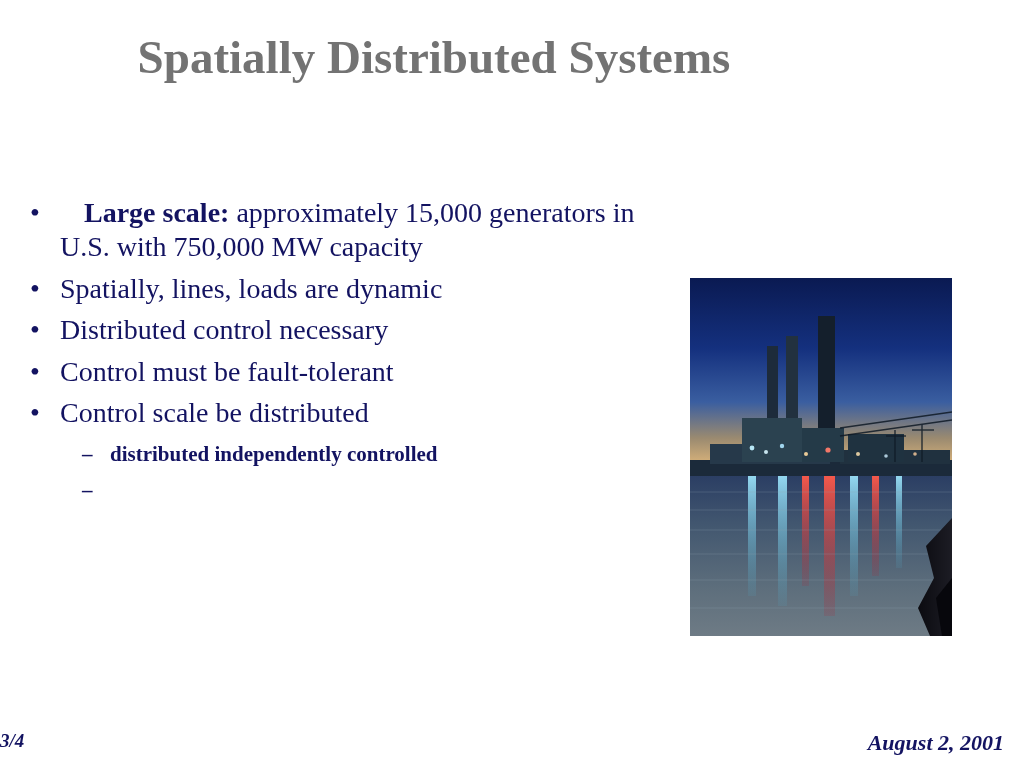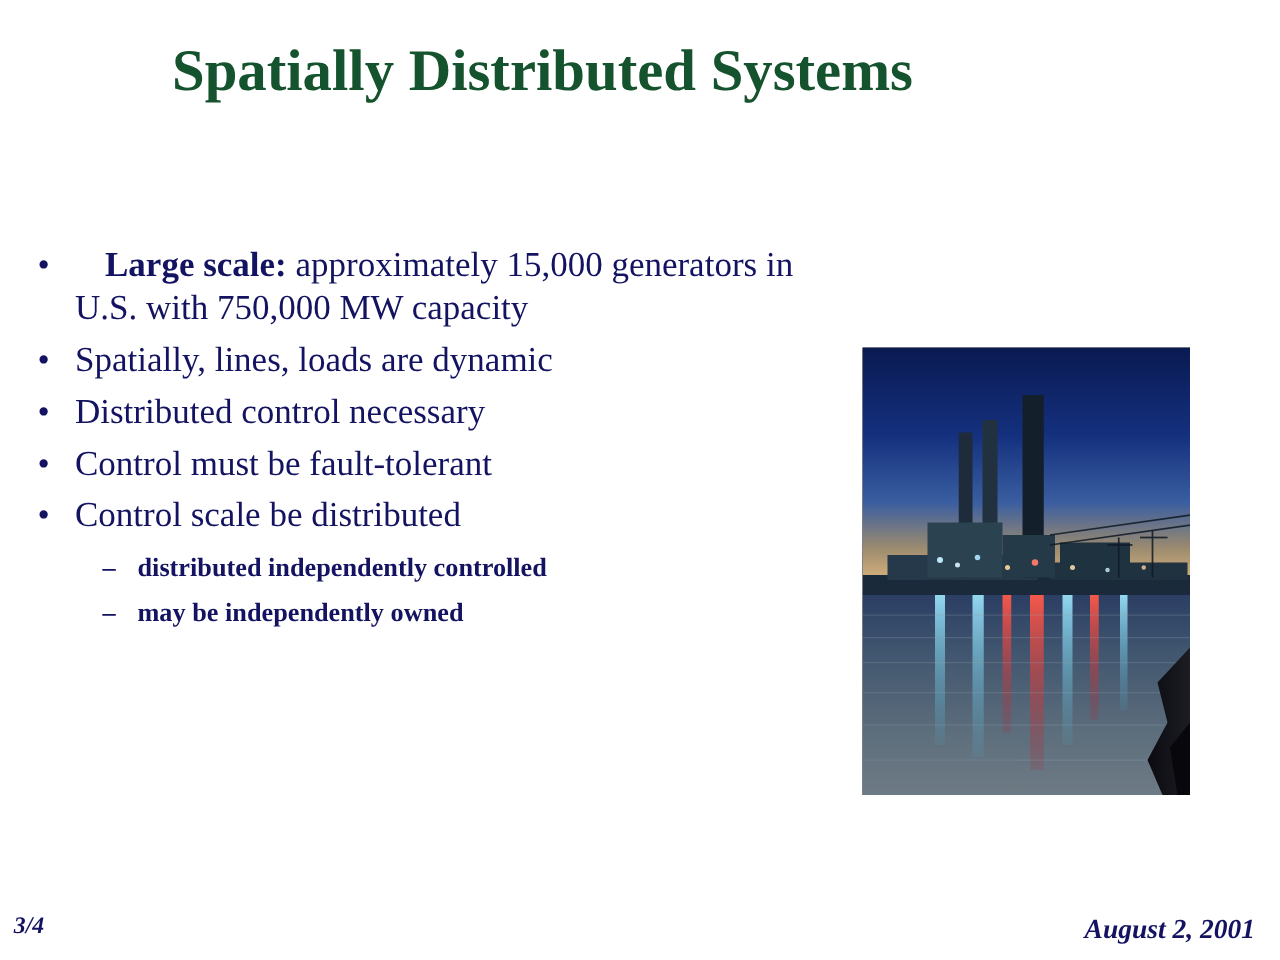--- a/index.html
+++ b/index.html
@@ -20,21 +20,21 @@
     height: 768px;
   }
   .slide-title {
     position: absolute;
     top: 30px;
     left: 0;
     width: 868px;
     text-align: center;
     font-size: 47px;
     font-weight: bold;
-    color: #14532d;
+    color: #737373;
     letter-spacing: 0px;
   }
   .subtitle {
     position: absolute;
     top: 124px;
     left: 48px;
     font-size: 33px;
     font-weight: bold;
     color: #131361;
     text-decoration: underline;
@@ -92,21 +92,21 @@
     left: 690px;
     top: 278px;
     width: 262px;
     height: 358px;
     overflow: hidden;
     background: #000010;
   }
   .photo svg { display: block; }
   .page-num {
     position: absolute;
-    left: 11px;
+    left: 0;
     bottom: 16px;
     font-size: 19px;
     font-style: italic;
     font-weight: bold;
     color: #131361;
   }
   .date {
     position: absolute;
     right: 20px;
     bottom: 12px;
@@ -151,21 +151,20 @@
       <span class="txt">Control scale be distributed</span>
     </div>
 
     <div class="subbullets">
       <div class="subbullet">
         <span class="dash">–</span>
         <span>distributed independently controlled</span>
       </div>
       <div class="subbullet">
         <span class="dash">–</span>
-        <span>may be independently owned</span>
       </div>
     </div>
 
   </div>
 
   <div class="photo">
     <svg width="262" height="358" viewBox="0 0 262 358">
       <defs>
         <linearGradient id="sky" x1="0" y1="0" x2="0" y2="1">
           <stop offset="0%" stop-color="#0a1a52"></stop>

